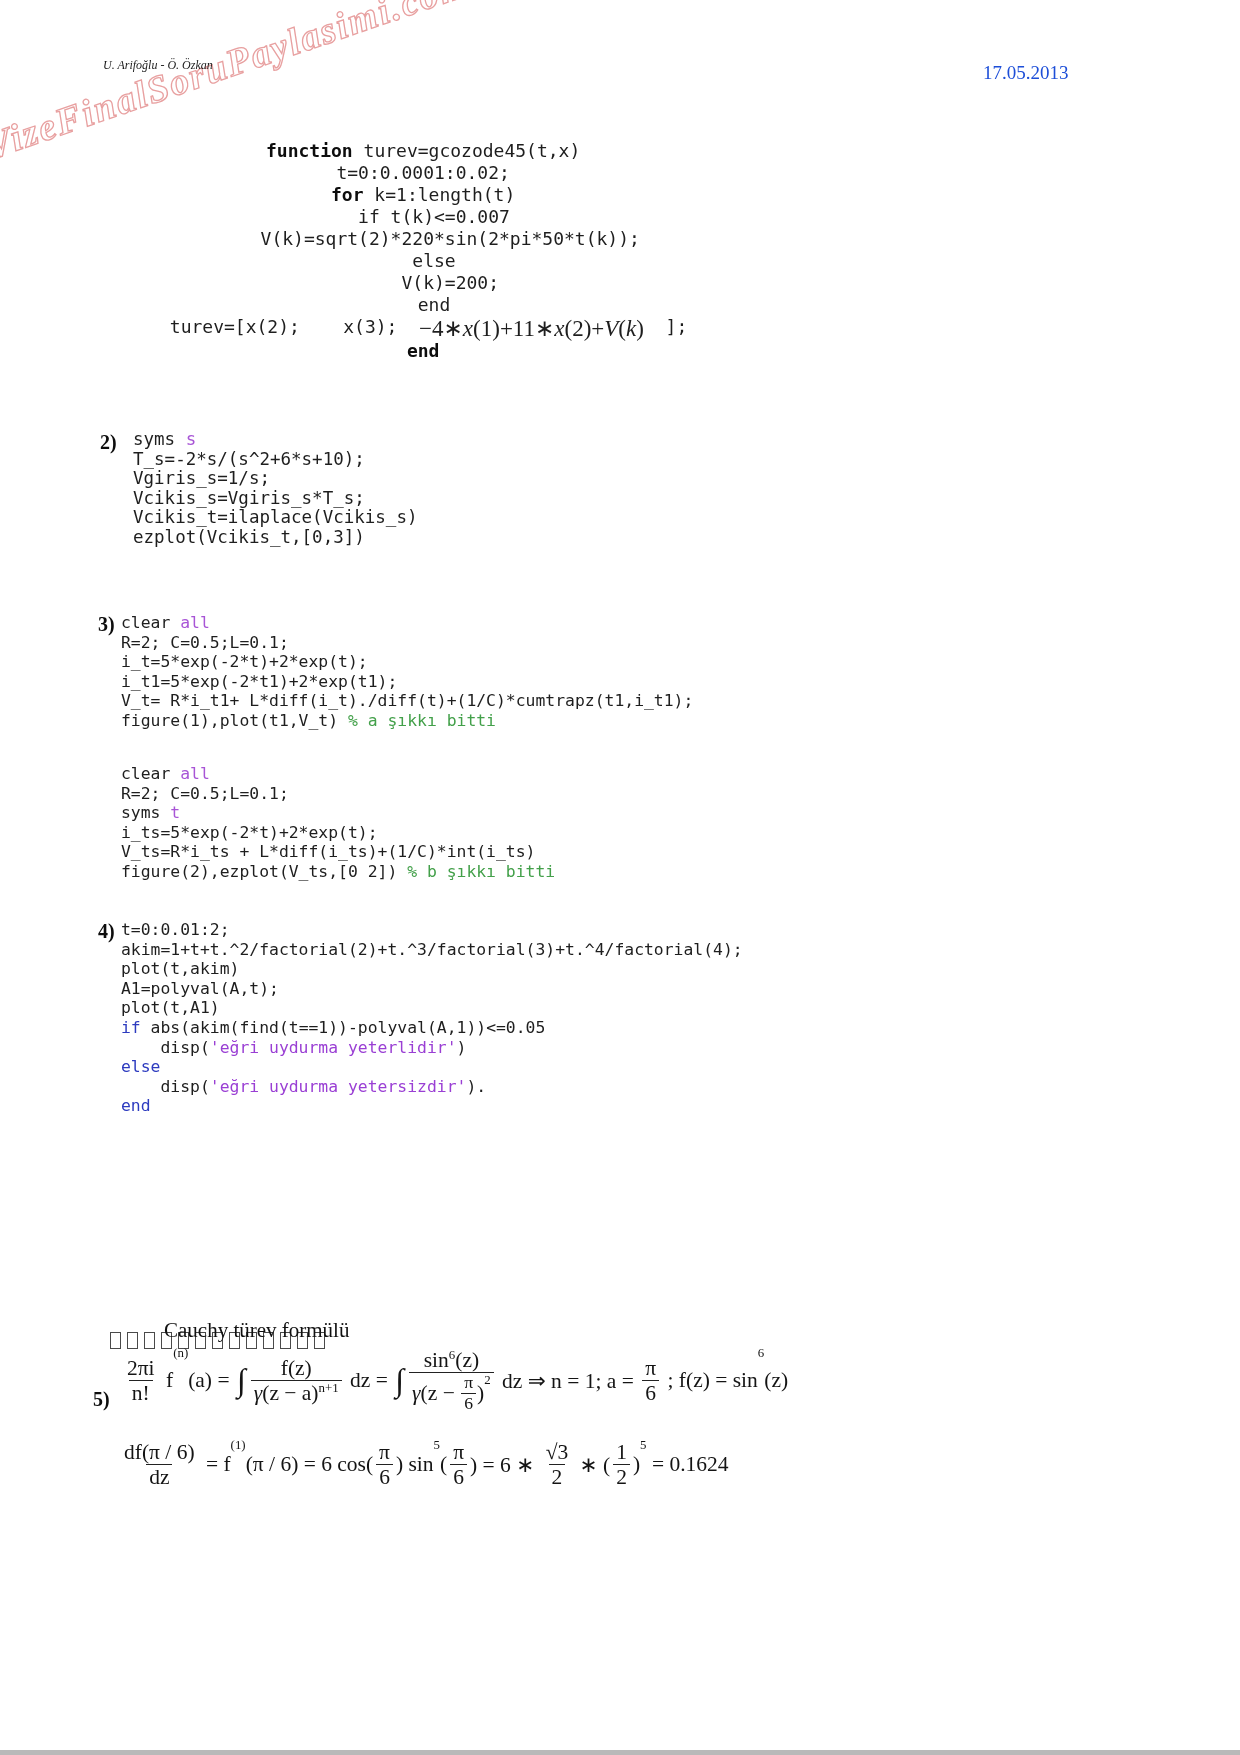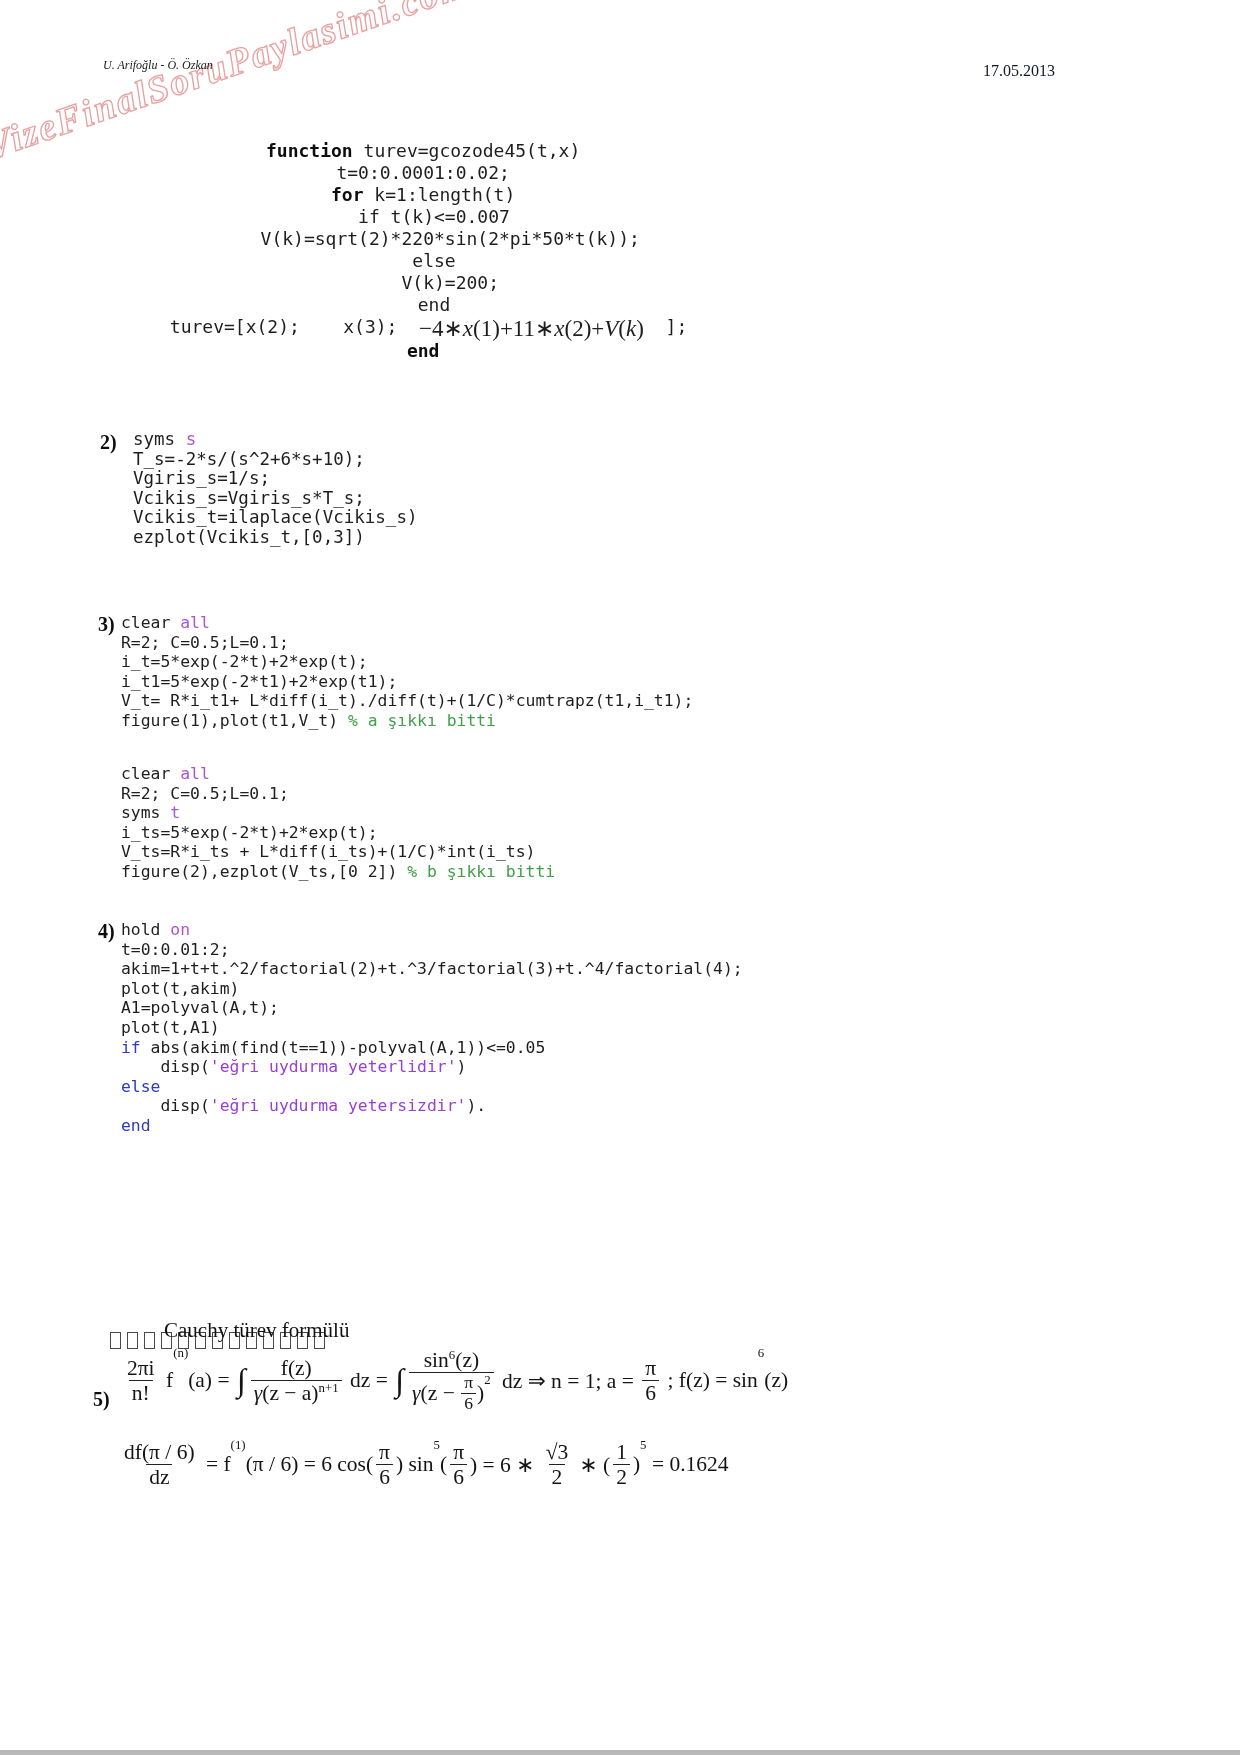--- a/index.html
+++ b/index.html
@@ -7,21 +7,21 @@
         font-family:"Liberation Serif",serif;color:#141414;}
 
   
   .wm{position:absolute;left:-6px;top:124px;font-family:"Liberation Serif",serif;
       font-style:italic;font-weight:bold;font-size:38px;letter-spacing:2px;white-space:nowrap;
       color:transparent;-webkit-text-stroke:1.3px var(--watermark-pink,#e8a0a0);
       transform:rotate(-19deg);transform-origin:0 100%;}
 
   
   .authors{position:absolute;left:103px;top:58px;font-style:italic;font-size:12px;color:#1b1b1b;}
-  .date{position:absolute;left:983px;top:62px;font-size:16px;color:#0f172a;}
+  .date{position:absolute;left:983px;top:62px;font-size:19px;color:#1d4ed8;}
 
   
   .code{position:absolute;font-family:"DejaVu Sans Mono",monospace;color:#1e1e1e;}
   .code-lg{font-size:18px;line-height:22px;}
   .code-md{font-size:16.4px;line-height:19.6px;}
   .code-line{white-space:pre;}
   .kw-bold{font-weight:bold;color:#0d0d0d;}
   .kw-blue{color:var(--keyword-blue,#2d3bbf);}
   .purple{color:var(--identifier-purple,#a855d6);}
   .string{color:var(--string-purple,#9a3fd4);}
@@ -99,21 +99,20 @@
       <div class="code-line"><span>clear </span><span class="purple">all</span></div>
       <div class="code-line"><span>R=2; C=0.5;L=0.1;</span></div>
       <div class="code-line"><span>syms </span><span class="purple">t</span></div>
       <div class="code-line"><span>i_ts=5*exp(-2*t)+2*exp(t);</span></div>
       <div class="code-line"><span>V_ts=R*i_ts + L*diff(i_ts)+(1/C)*int(i_ts)</span></div>
       <div class="code-line"><span>figure(2),ezplot(V_ts,[0 2]) </span><span class="comment">% b şıkkı bitti</span></div>
     </div>
 
   <div class="qnum" style="left:98px;top:920px;">4)</div>
   <div class="code code-md" style="left:121px;top:920px;">
-      <div class="code-line"><span>hold </span><span class="purple">on</span></div>
       <div class="code-line"><span>t=0:0.01:2;</span></div>
       <div class="code-line"><span>akim=1+t+t.^2/factorial(2)+t.^3/factorial(3)+t.^4/factorial(4);</span></div>
       <div class="code-line"><span>plot(t,akim)</span></div>
       <div class="code-line"><span>A1=polyval(A,t);</span></div>
       <div class="code-line"><span>plot(t,A1)</span></div>
       <div class="code-line"><span class="kw-blue">if</span><span> abs(akim(find(t==1))-polyval(A,1))&lt;=0.05</span></div>
       <div class="code-line"><span>    disp(</span><span class="string">'eğri uydurma yeterlidir'</span><span>)</span></div>
       <div class="code-line"><span class="kw-blue">else</span></div>
       <div class="code-line"><span>    disp(</span><span class="string">'eğri uydurma yetersizdir'</span><span>).</span></div>
       <div class="code-line"><span class="kw-blue">end</span></div>

